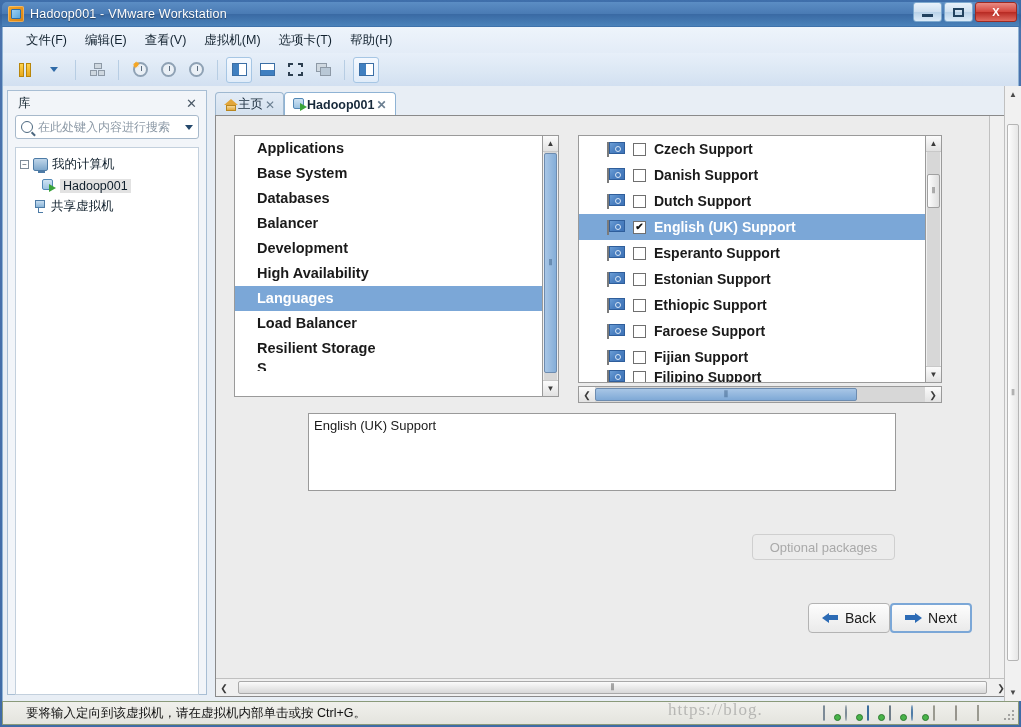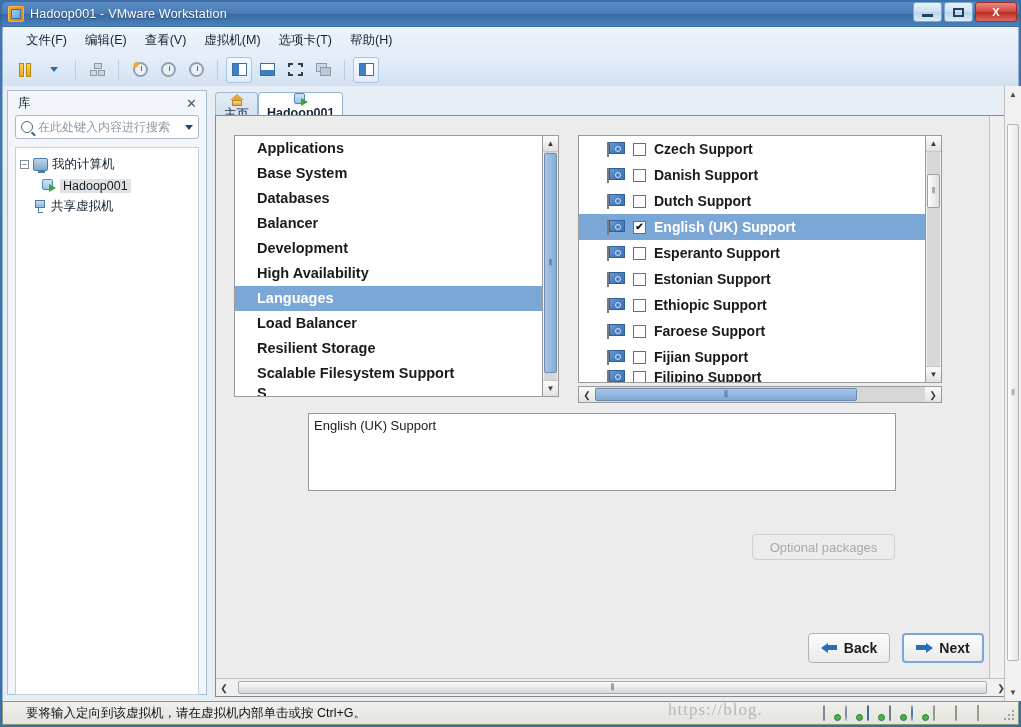--- a/index.html
+++ b/index.html
@@ -150,21 +150,21 @@
   
   .rightpane{position:absolute;left:206px;top:0;width:811px;height:615px;}
   .tabstrip{
     position:absolute;left:0;top:4px;width:811px;height:26px;
     display:flex;align-items:flex-end;gap:0;padding-left:6px;box-sizing:border-box;
   }
   .tab{
     height:24px;display:flex;align-items:center;padding:0 8px;
     border:1px solid #9eb8d0;border-bottom:none;border-radius:4px 4px 0 0;
     background:linear-gradient(to bottom,#e3ecf6,#d3e0ee);
-    font-size:12.5px;color:#17293a;box-sizing:border-box;white-space:nowrap;flex-direction:column;
+    font-size:12.5px;color:#17293a;box-sizing:border-box;white-space:nowrap;
   }
   .tab.active{background:#fff;border-color:#8fb3d4;font-weight:bold;}
   .tab-x{color:#6b7f91;font-size:12px;margin-left:2px;}
   .ic-home{width:14px;height:13px;position:relative;flex:none;}
   .ic-home::before{content:"";position:absolute;left:0;top:1px;border-left:7px solid transparent;border-right:7px solid transparent;border-bottom:6px solid #e2a63a;}
   .ic-home::after{content:"";position:absolute;left:2px;top:7px;width:10px;height:6px;background:#f0c濃;}
   .ic-home i{position:absolute;left:2px;top:7px;width:10px;height:6px;background:linear-gradient(to bottom,#f6d89a,#e0a93c);border:1px solid #b8861f;box-sizing:border-box;}
 
   .vmview{
     position:absolute;left:6px;top:29px;width:793px;height:582px;
@@ -249,21 +249,21 @@
     position:absolute;left:92px;top:297px;width:588px;height:78px;
     background:#fff;border:1px solid #9a9a9a;box-sizing:border-box;
     font-size:13px;color:#1a1a1a;padding:4px 5px;
   }
   .opt-btn{
     position:absolute;left:536px;top:418px;width:143px;height:26px;
     border:1px solid #cfcfcf;border-radius:4px;background:#ececec;box-sizing:border-box;
     display:flex;align-items:center;justify-content:center;
     font-size:13px;color:#a9a9a9;
   }
-  .nav-btns{position:absolute;left:592px;top:517px;display:flex;gap:12px;font-weight:bold;}
+  .nav-btns{position:absolute;left:592px;top:487px;display:flex;}
   .nav-btn{
     width:82px;height:30px;border:1px solid #b3b3b3;border-radius:4px;
     background:linear-gradient(to bottom,#fdfdfd,#eaeaea);box-sizing:border-box;
     display:flex;align-items:center;justify-content:center;gap:6px;
     font-size:14px;color:#1d1d1d;
   }
   .nav-btn.primary{border:2px solid #7ba7d7;}
   .arrow-l,.arrow-r{width:17px;height:13px;position:relative;flex:none;}
   .arrow-l::before{content:"";position:absolute;left:0;top:1px;border-top:5px solid transparent;border-bottom:5px solid transparent;border-right:7px solid #2c6bb5;}
   .arrow-l::after{content:"";position:absolute;left:6px;top:3px;width:10px;height:5px;background:#2c6bb5;}
@@ -478,21 +478,20 @@
           <div class="cat-list">
             <div class="cat-row">Applications</div>
             <div class="cat-row">Base System</div>
             <div class="cat-row">Databases</div>
             <div class="cat-row">Balancer</div>
             <div class="cat-row">Development</div>
             <div class="cat-row">High Availability</div>
             <div class="cat-row selected">Languages</div>
             <div class="cat-row">Load Balancer</div>
             <div class="cat-row">Resilient Storage</div>
-            <div class="cat-row">Scalable Filesystem Support</div>
             <div class="cat-row" style="overflow:hidden;height:10px;line-height:14px;">S</div>
           </div>
 
           <div class="vscroll" style="left:326px;top:19px;height:262px;">
             <div class="vs-arrow">▲</div>
             <div class="vs-track-bg" style="top:16px;bottom:16px;"></div>
             <div class="vs-thumb" style="top:17px;height:220px;">⦀</div>
             <div class="vs-arrow bot" style="position:absolute;left:0;right:0;bottom:0;">▼</div>
           </div>
 

